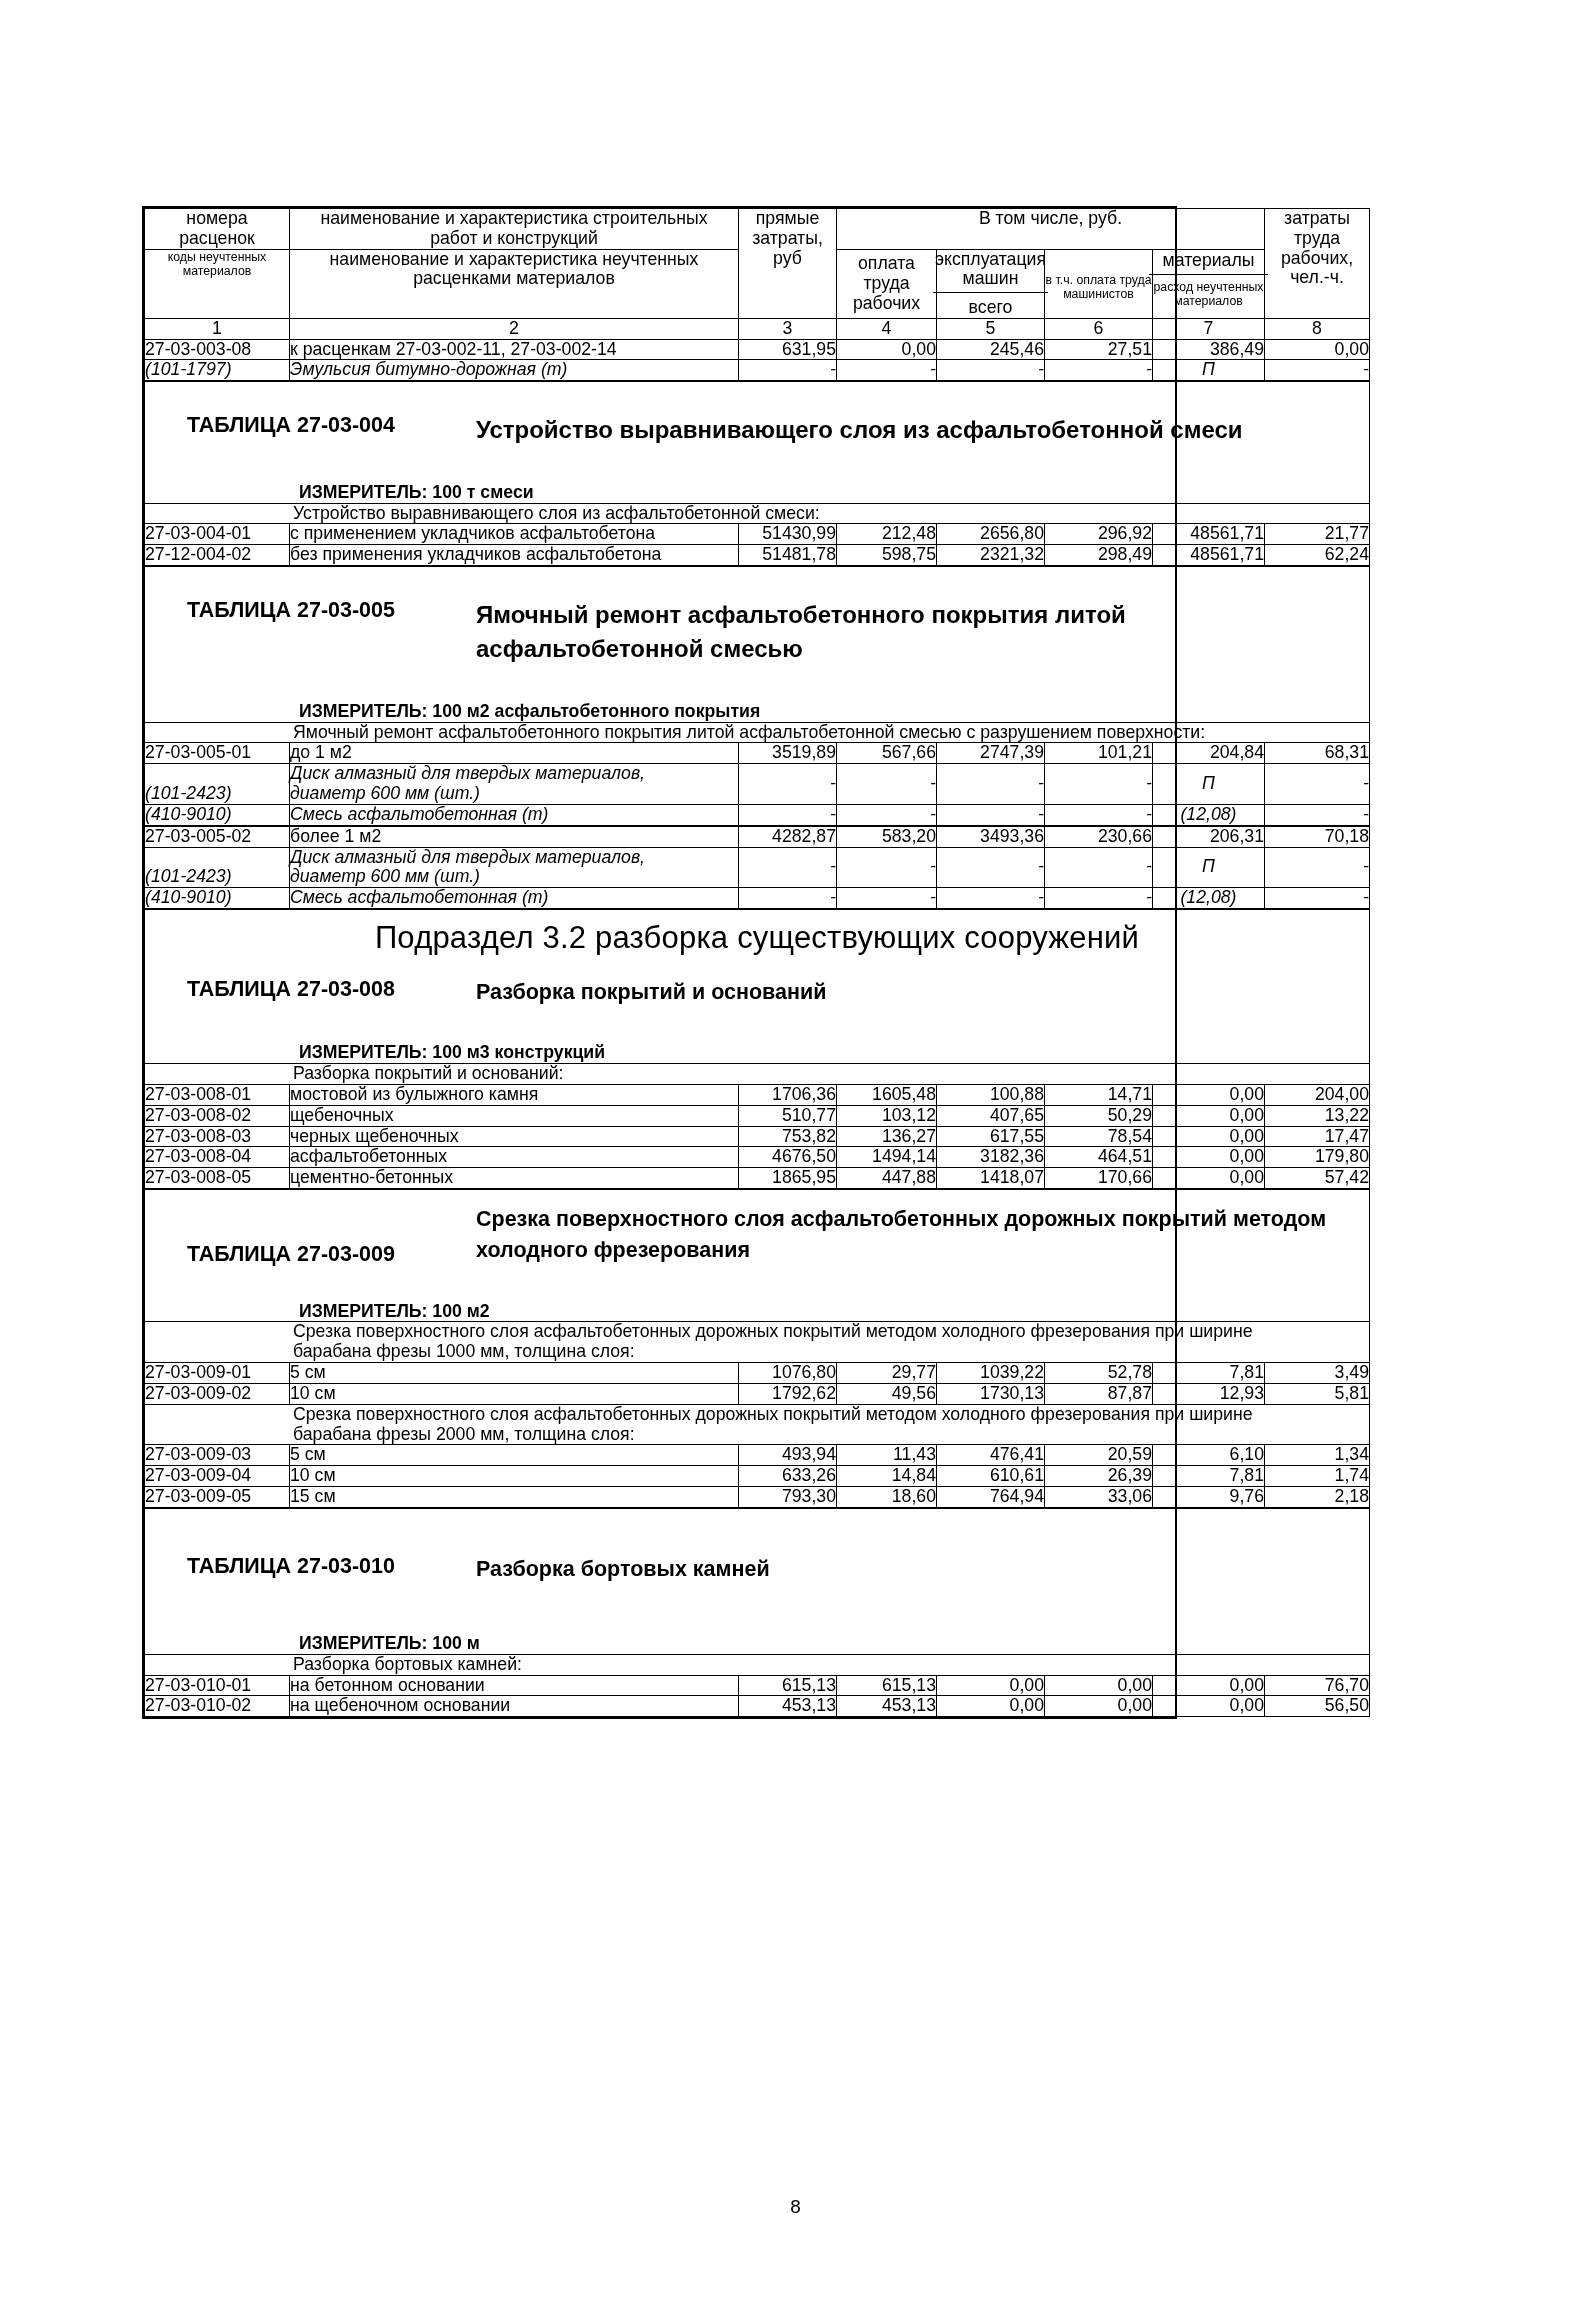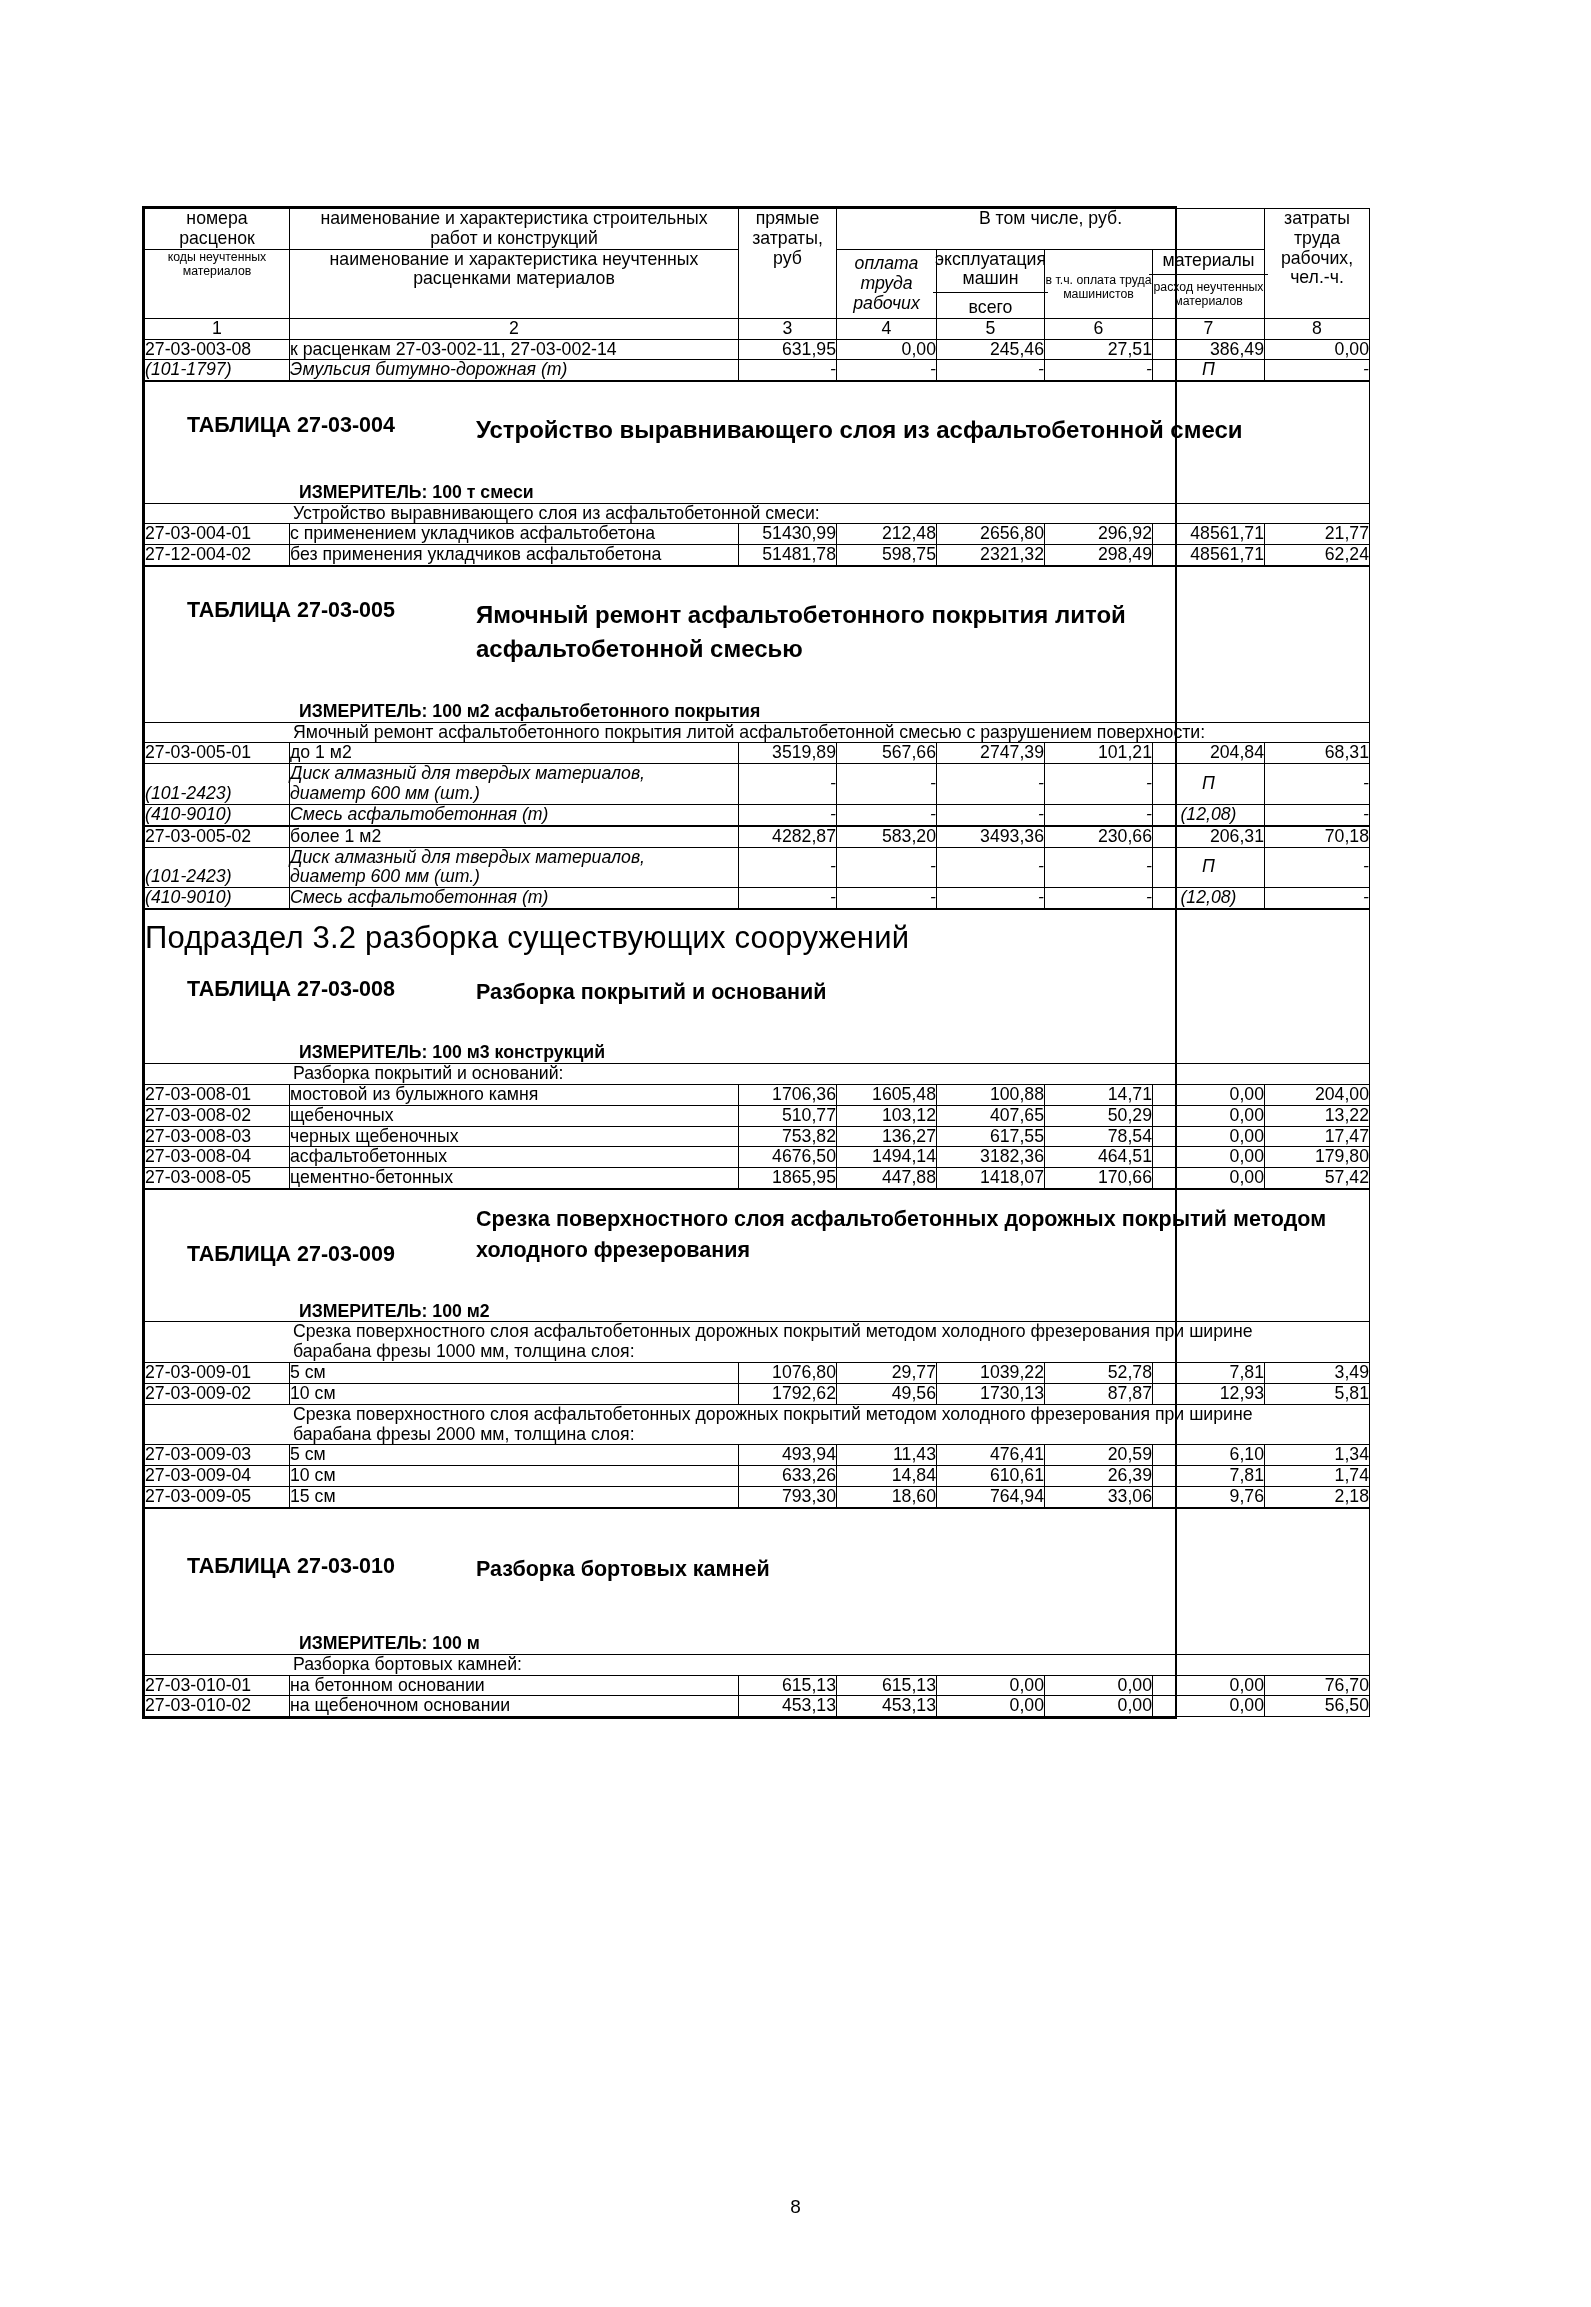--- a/index.html
+++ b/index.html
@@ -148,20 +148,21 @@
   .tbl-caption.sm {
     font-size: 21.5px;
   }
   .izm {
     font-size: 17.7px;
     font-weight: bold;
     padding-left: 154px;
     padding-top: 4.6px;
   }
   .subsection {
+    text-align: center;
     font-size: 31px;
     padding: 10.8px 0 7.7px 0;
     letter-spacing: 0.2px;
   }
   td.grp-cell {
     border-left: none;
     border-right: none;
     text-align: left;
     padding: 2.3px 3.1px 2.3px 0;
     font-weight: bold;
@@ -220,21 +221,21 @@
 
         <tr class="hdr">
           <td class="small">
             <div>коды неучтенных</div>
             <div>материалов</div>
           </td>
           <td>
             <div>наименование и характеристика неучтенных</div>
             <div>расценками материалов</div>
           </td>
-          <td rowspan="1" style="vertical-align:middle;font-style:italic;">
+          <td rowspan="1" style="vertical-align:middle;">
             <div>оплата</div>
             <div>труда</div>
             <div>рабочих</div>
           </td>
           <td>
             <div style="border-bottom:0.8px solid #000; margin:0 -3.8px 4.6px -3.8px; padding-bottom:3.1px;">эксплуатация машин</div>
             <div>всего</div>
           </td>
           <td class="small">
             <div style="height:23px;"></div>

